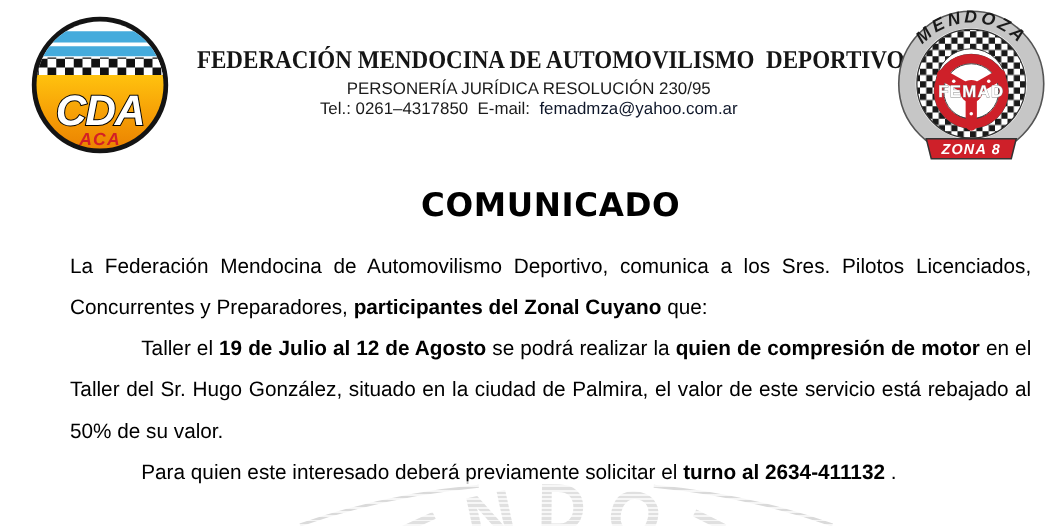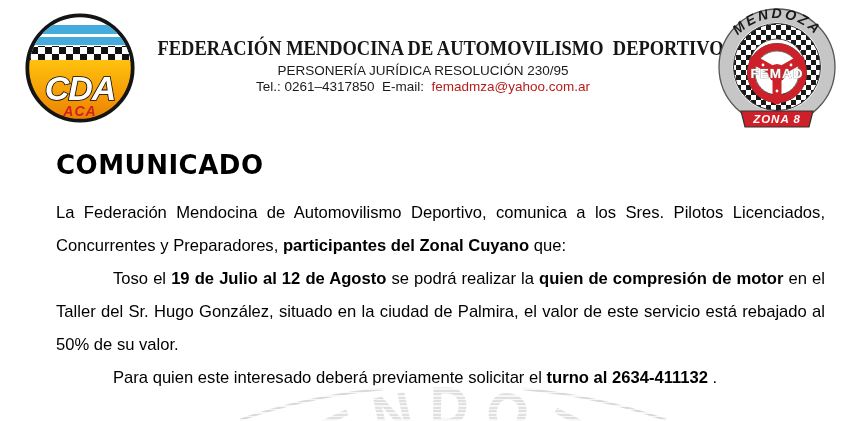--- a/index.html
+++ b/index.html
@@ -11,25 +11,25 @@
   
   .logo-cda { position:absolute; left:24px; top:12px; width:112px; height:112px; }
   .logo-femad { position:absolute; left:716px; top:5px; width:122px; height:128px; }
   .header-text { position:absolute; left:128px; top:36px; width:590px; text-align:center; }
   .org-name {
     font-family:"Liberation Serif", serif; font-weight:bold; font-size:20.5px;
     line-height:24px; white-space:pre; color:#151515;
     transform:scaleX(.9); transform-origin:center; margin-bottom:3px;
   }
   .hline { font-size:13.5px; line-height:16px; white-space:pre-wrap; color:#1b1b1b;text-align:center; }
-  .email { color:#b91c1c; text-decoration:none; }
+  .email { color:#0f172a; text-decoration:none; }
 
   
   .title {
-    position:absolute; top:150px; left:56px; width:769px; 
+    position:absolute; top:150px; left:56px; width:769px; text-align:center;
     font-family:"DejaVu Sans", sans-serif; font-weight:bold; font-size:26px;
     letter-spacing:.5px; line-height:30px;
   }
 
   
   .bodytext {
     position:absolute; top:196px; left:56px; width:769px;
     font-size:16.6px; line-height:33px; text-align:justify; letter-spacing:0;
   }
   .bodytext p { margin:0; }
@@ -120,21 +120,21 @@
         <polygon points="25,106 97,106 93,122 29,122" fill="#ce2029" stroke="#333" stroke-width="1.2"></polygon>
         <text x="61" y="118" text-anchor="middle" font-family="Liberation Sans, sans-serif" font-size="11.5" font-weight="bold" font-style="italic" fill="#ffffff" letter-spacing="1">ZONA 8</text>
       </g>
     </svg>
   </div>
 
   <div class="title">COMUNICADO</div>
 
   <div class="bodytext">
     <p><span>La Federación Mendocina de Automovilismo Deportivo, comunica a los Sres. Pilotos Licenciados, Concurrentes y Preparadores, </span><b>participantes del Zonal Cuyano</b><span> que:</span></p>
-    <p class="indent"><span>Toso el </span><b>19 de Julio al 12 de Agosto</b><span> se podrá realizar la </span><b>quien de compresión de motor</b><span> en el Taller del Sr. Hugo González, situado en la ciudad de Palmira, el valor de este servicio está rebajado al 50% de su valor.</span></p>
+    <p class="indent"><span>Taller el </span><b>19 de Julio al 12 de Agosto</b><span> se podrá realizar la </span><b>quien de compresión de motor</b><span> en el Taller del Sr. Hugo González, situado en la ciudad de Palmira, el valor de este servicio está rebajado al 50% de su valor.</span></p>
     <p class="indent"><span>Para quien este interesado deberá previamente solicitar el </span><b>turno al 2634-411132</b><span> .</span></p>
   </div>
 
   <div class="watermark">
     <svg width="430" height="36" viewBox="0 0 430 36">
       <defs>
         <path id="wmArc" d="M30,130 A235,235 0 0 1 400,130" fill="none"></path>
       </defs>
       <path d="M2,35 Q70,11 145,4" fill="none" stroke="#dadada" stroke-width="2.5"></path>
       <path d="M428,35 Q360,11 285,4" fill="none" stroke="#dadada" stroke-width="2.5"></path>

